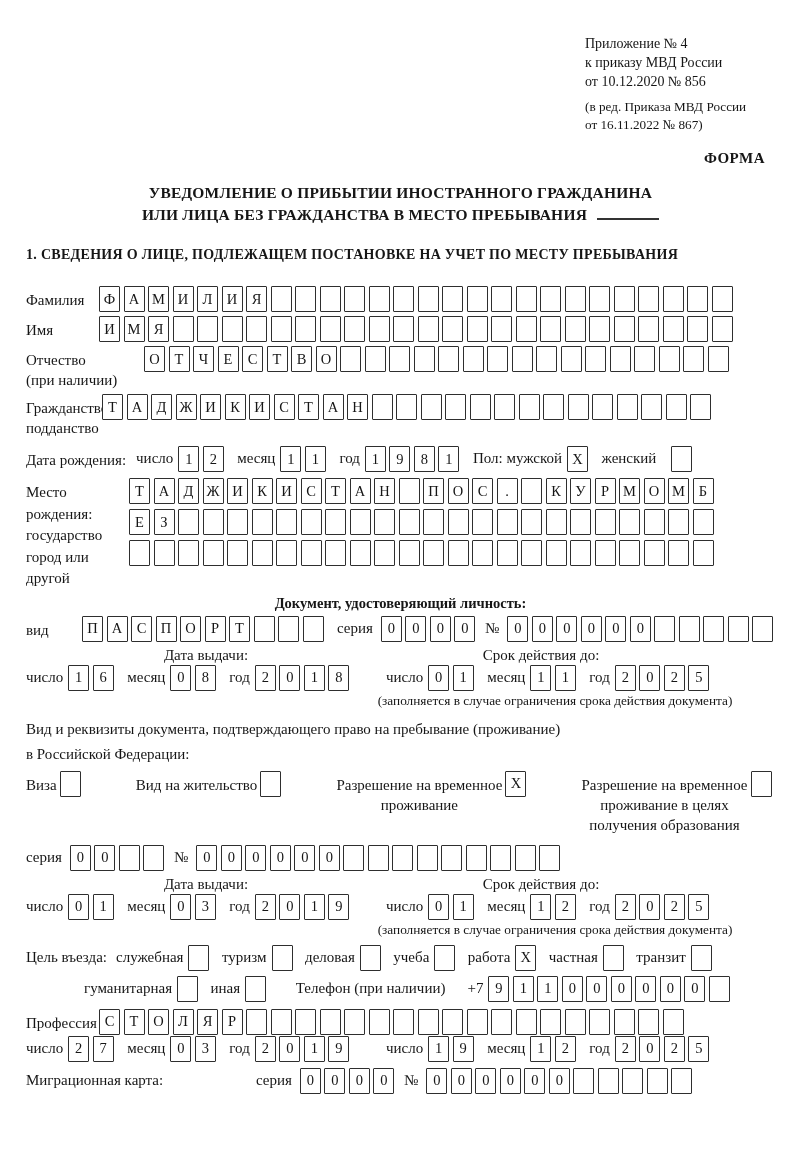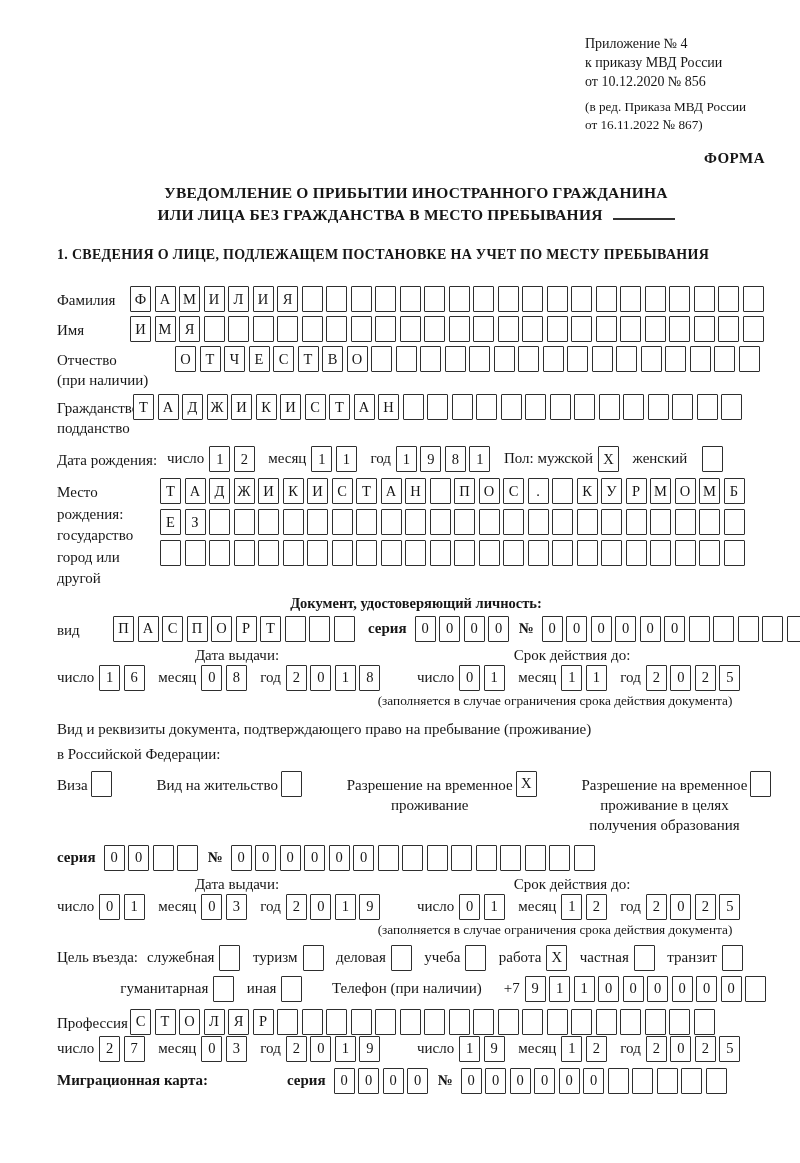--- a/index.html
+++ b/index.html
@@ -1,18 +1,18 @@
 <!DOCTYPE html>
 <html><head>
 <meta charset="utf-8">
 <style>
   * { box-sizing: border-box; margin: 0; padding: 0; }
   html,body { width: 800px; height: 1163px; background: #ffffff; color: #161616;
     font-family: "Liberation Serif", "DejaVu Serif", serif; font-size: 15px; overflow: hidden; }
-  .content { padding: 34px 25px 0 57px; width: 800px; }
+  .content { padding: 34px 25px 0 26px; width: 800px; }
 
   
   .hdr { margin-left: auto; width: 190px; font-size: 14px; line-height: 19px; }
   .hdr2 { margin-top: 7px; font-size: 13.2px; line-height: 18px; }
   .forma { text-align: right; font-weight: bold; font-size: 15px; margin-top: 16px; padding-right: 10px; letter-spacing: .5px; }
 
   
   .title { text-align: center; font-weight: bold; font-size: 15.5px; line-height: 22px; margin-top: 15px; letter-spacing: .2px; }
   .blank-line { display: inline-block; width: 62px; border-bottom: 2px solid #333; margin-left: 10px; }
   .section { font-weight: bold; font-size: 14px; margin-top: 21px; letter-spacing: .3px; }
@@ -26,21 +26,21 @@
   .cells { display: inline-flex; flex-wrap: nowrap; flex: none; }
   .cell { box-sizing: border-box; display: inline-flex; align-items: center; justify-content: center;
     width: 21px; height: 26px; border: 1.7px solid #2e2e2e; border-radius: 1px;
     margin-right: 3.5px; font-size: 14.5px; flex: none; background: #fff; }
 
   .rows3 > .cells { margin-bottom: 5px; }
   .rows3 { display: flex; flex-direction: column; }
 
   .dochead { text-align: center; font-weight: bold; font-size: 14.5px; margin-top: 5px; }
 
-  .ilab { padding-top: 4px; flex: none; font-weight: bold; }
+  .ilab { padding-top: 4px; flex: none; }
   .ml6{margin-left:6px;} .ml8{margin-left:8px;} .ml10{margin-left:10px;} .ml14{margin-left:14px;} .ml55{margin-left:55px;} .mr5{margin-right:5px;} .mr8{margin-right:8px;}
 
   .datelabels { display: flex; margin-top: 5px; }
   .dl-left { width: 360px; text-align: center; }
   .dl-right { width: 310px; text-align: center; }
   .daterow { display: flex; margin-top: 1px; }
   .dgrp { display: flex; align-items: flex-start; }
   .dg-left { width: 360px; }
   .dlab { padding-top: 4px; flex: none; margin: 0 5px 0 10px; }
   .dlab:first-child { margin-left: 0; }
@@ -49,21 +49,21 @@
   .intro { margin-top: 8px; line-height: 25px; }
 
   .options-row { display: flex; justify-content: space-between; margin-top: 4px; }
   .opt { display: flex; align-items: flex-start; gap: 3px; }
   .olabel { padding-top: 4px; line-height: 20px; }
   .olabel.center { text-align: center; }
 
   .purpose-row { display: flex; align-items: center; margin-top: 7px; flex-wrap: nowrap; }
   .popt { display: flex; align-items: center; gap: 5px; margin-left: 9px; flex: none; }
   .popt:first-of-type { margin-left: 6px; }
-  .phone-row { display: flex; align-items: center; margin-top: 5px; padding-left: 58px; justify-content: center; }
+  .phone-row { display: flex; align-items: center; margin-top: 5px; padding-left: 58px; }
 
   .mig-row { display: flex; align-items: flex-start; margin-top: 6px; }
   .lh21 { line-height: 21.5px; }
 </style>
 </head>
 <body>
 
 <div class="content">
 
   <div class="hdr">

